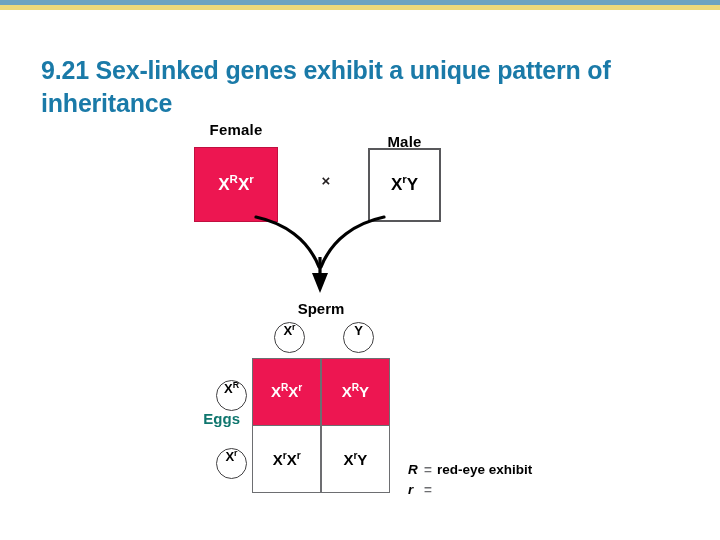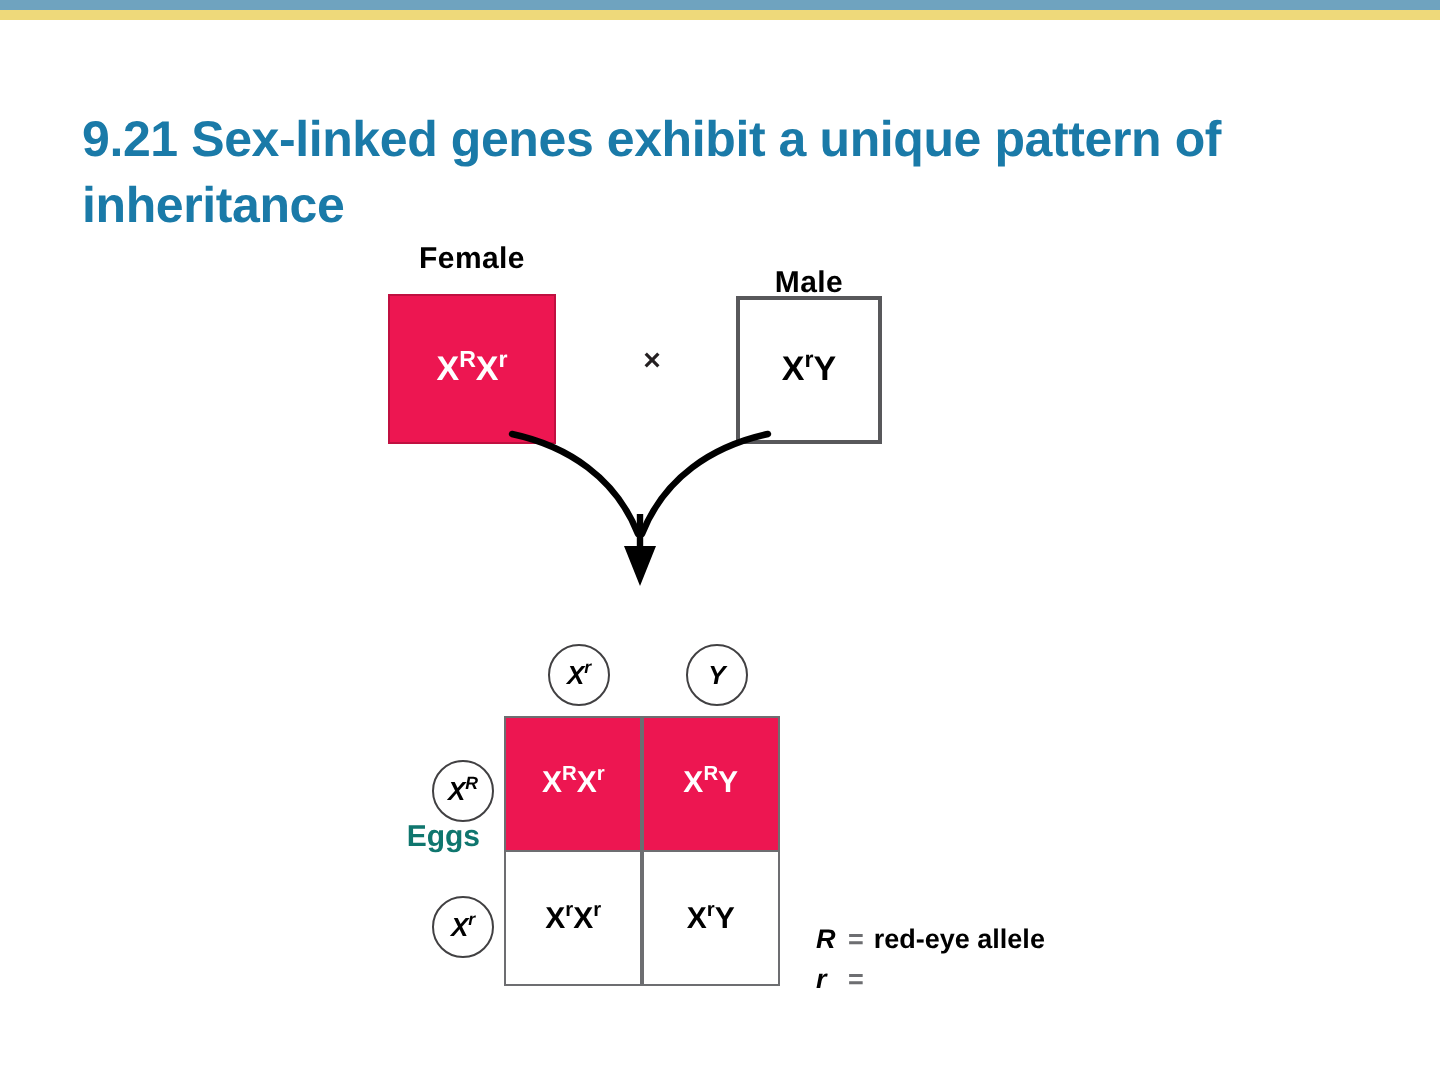--- a/index.html
+++ b/index.html
@@ -126,26 +126,25 @@
 
   
   .gamete {
     width: 31px;
     height: 31px;
     border-radius: 50%;
     border: 1.6px solid #414042;
     background: #ffffff;
     box-sizing: border-box;
     display: flex;
-    align-items: center;
+    align-items: flex-start;
     justify-content: center;
     font-size: 13px;
     font-weight: bold;
     color: #000000;
-    font-style: italic;
   }
   #gamete-sperm-0 { left: 274px; top: 212px; }
   #gamete-sperm-1 { left: 343px; top: 212px; }
   #gamete-egg-0   { left: 216px; top: 270px; }
   #gamete-egg-1   { left: 216px; top: 338px; }
 
   
   #punnett-square {
     left: 252px;
     top: 248px;
@@ -223,20 +222,21 @@
     <span><span>X</span><sup>r</sup><span>Y</span></span>
   </div>
 
   <svg id="cross-arrow" class="abs" width="140" height="80" viewBox="0 0 140 80">
     <path d="M 6 2 C 34 8, 58 24, 69 52" stroke="#000000" stroke-width="3.2" fill="none" stroke-linecap="round"></path>
     <path d="M 134 2 C 106 8, 82 24, 71 52" stroke="#000000" stroke-width="3.2" fill="none" stroke-linecap="round"></path>
     <path d="M 70 42 L 70 62" stroke="#000000" stroke-width="3.2" fill="none"></path>
     <path d="M 62 58 L 70 78 L 78 58 Z" fill="#000000"></path>
   </svg>
 
+  <div id="label-sperm" class="abs">Sperm</div>
 
   <div id="gamete-sperm-0" class="abs gamete">
     <span><span>X</span><sup>r</sup></span>
   </div>
   <div id="gamete-sperm-1" class="abs gamete">
     <span><span>Y</span></span>
   </div>
 
   <div id="label-eggs" class="abs">Eggs</div>
 
@@ -259,21 +259,21 @@
     </div>
     <div class="punnett-cell empty">
       <span><span>X</span><sup>r</sup><span>Y</span></span>
     </div>
   </div>
 
   <div id="legend" class="abs">
     <div class="legend-row">
       <span class="legend-symbol">R</span>
       <span class="legend-eq">=</span>
-      <span>red-eye allele</span>
+      <span>red-eye exhibit</span>
     </div>
     <div class="legend-row">
       <span class="legend-symbol">r</span>
       <span class="legend-eq">=</span>
     </div>
   </div>
 
 </div>
 
 </body></html>

